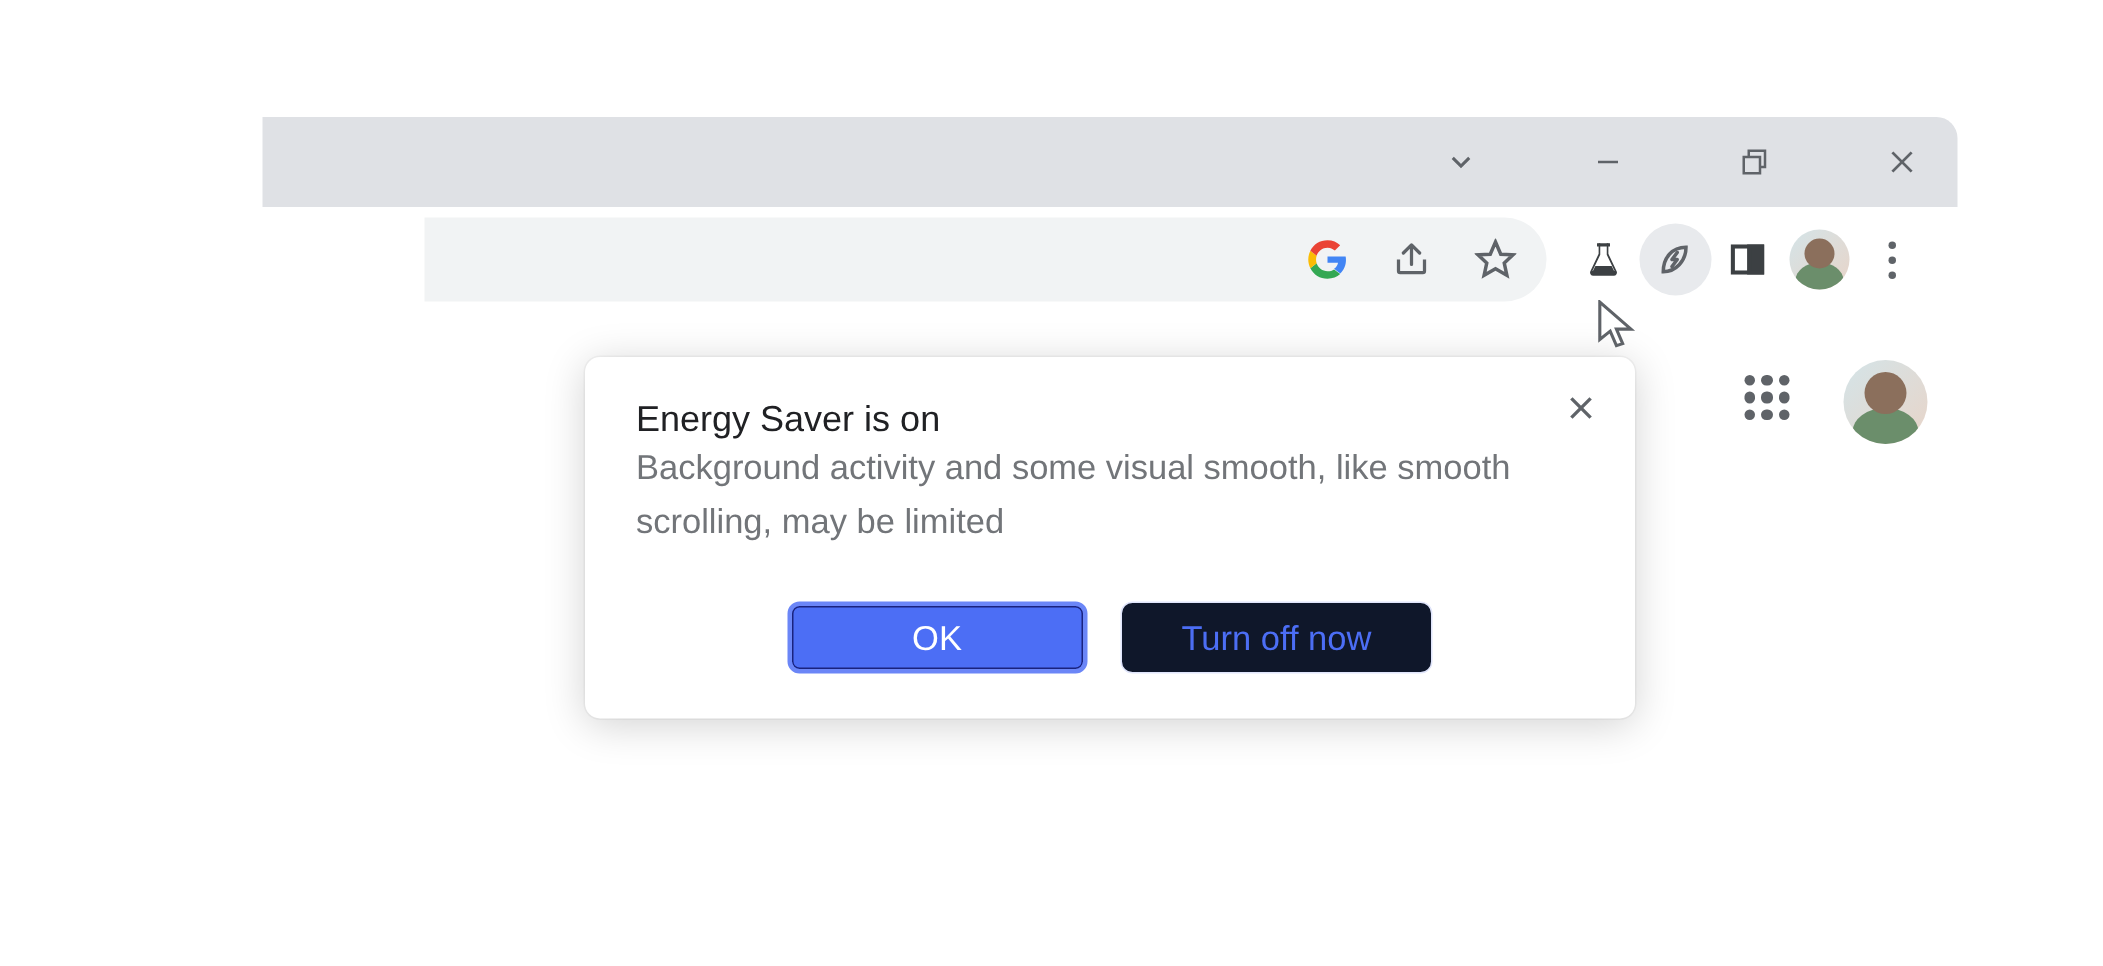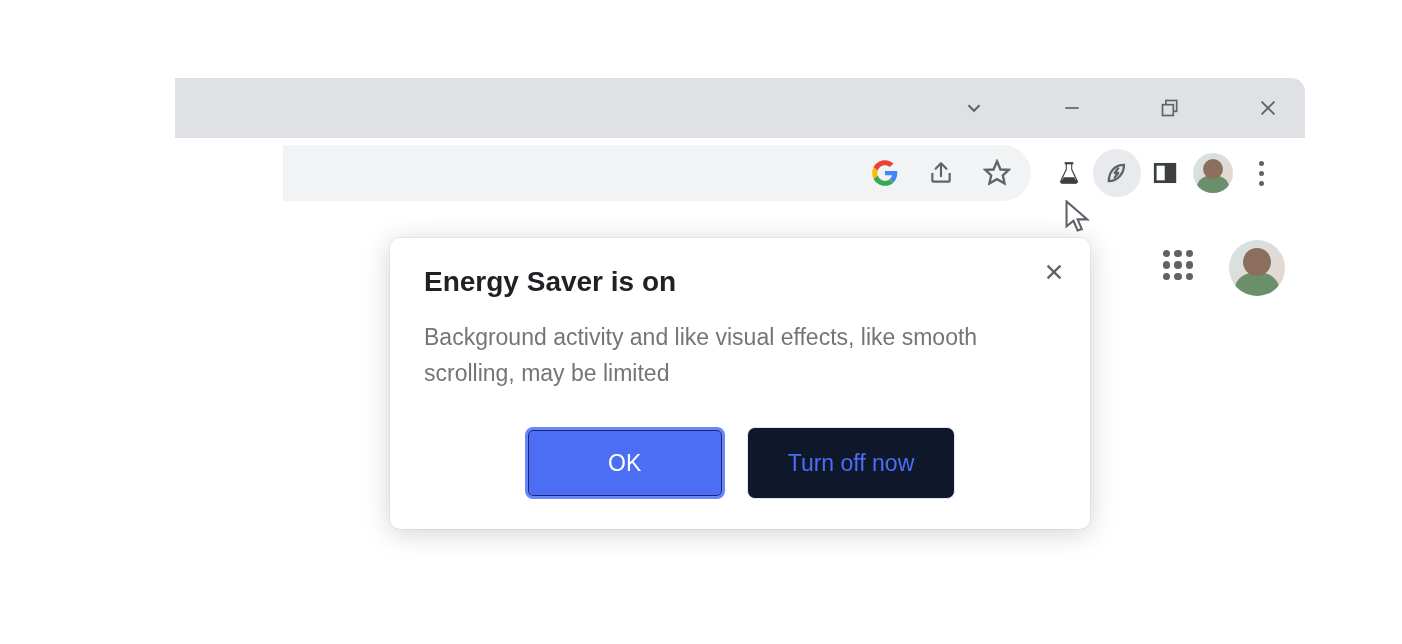--- a/index.html
+++ b/index.html
@@ -192,38 +192,37 @@
       right: 22px;
       width: 28px;
       height: 28px;
       display: flex;
       align-items: center;
       justify-content: center;
       color: #5f6368;
       cursor: pointer;
     }
     .popup-title {
-      font-size: 28px;
-      font-weight: 700;
+      font-size: 24px;
+      font-weight: 400;
       color: #202124;
-      margin-bottom: 22px;
     }
     .popup-body {
       font-size: 23px;
       color: #727579;
       line-height: 1.55;
       margin-bottom: 36px;
     }
     .popup-actions {
       display: flex;
       justify-content: center;
       gap: 22px;
     }
     .btn {
-      height: 72px;
+      height: 48px;
       padding: 16px 40px;
       border-radius: 8px;
       font-size: 23px;
       font-weight: 500;
       display: flex;
       align-items: center;
       justify-content: center;
       cursor: pointer;
       min-width: 200px;
     }
@@ -349,21 +348,21 @@
   </div>
 
   <div class="popup">
     <div class="popup-close">
       <svg width="22" height="22" viewBox="0 0 24 24" stroke="currentColor" stroke-width="2.5">
           <line x1="5" y1="5" x2="19" y2="19"></line>
           <line x1="19" y1="5" x2="5" y2="19"></line>
         </svg>
     </div>
     <div class="popup-title">Energy Saver is on</div>
-    <div class="popup-body">Background activity and like visual effects, like smooth scrolling, may be limited</div>
+    <div class="popup-body">Background activity and some visual smooth, like smooth scrolling, may be limited</div>
     <div class="popup-actions">
       <div class="btn btn-primary">OK</div>
       <div class="btn btn-secondary">Turn off now</div>
     </div>
   </div>
 
   <div class="cursor">
     <svg width="28" height="36" viewBox="0 0 20 26">
         <path d="M1 1l0 18 5-4 3 7 3-1-3-7 7 0z" fill="white" stroke="#5f6368" stroke-width="1.5"></path>
       </svg>

